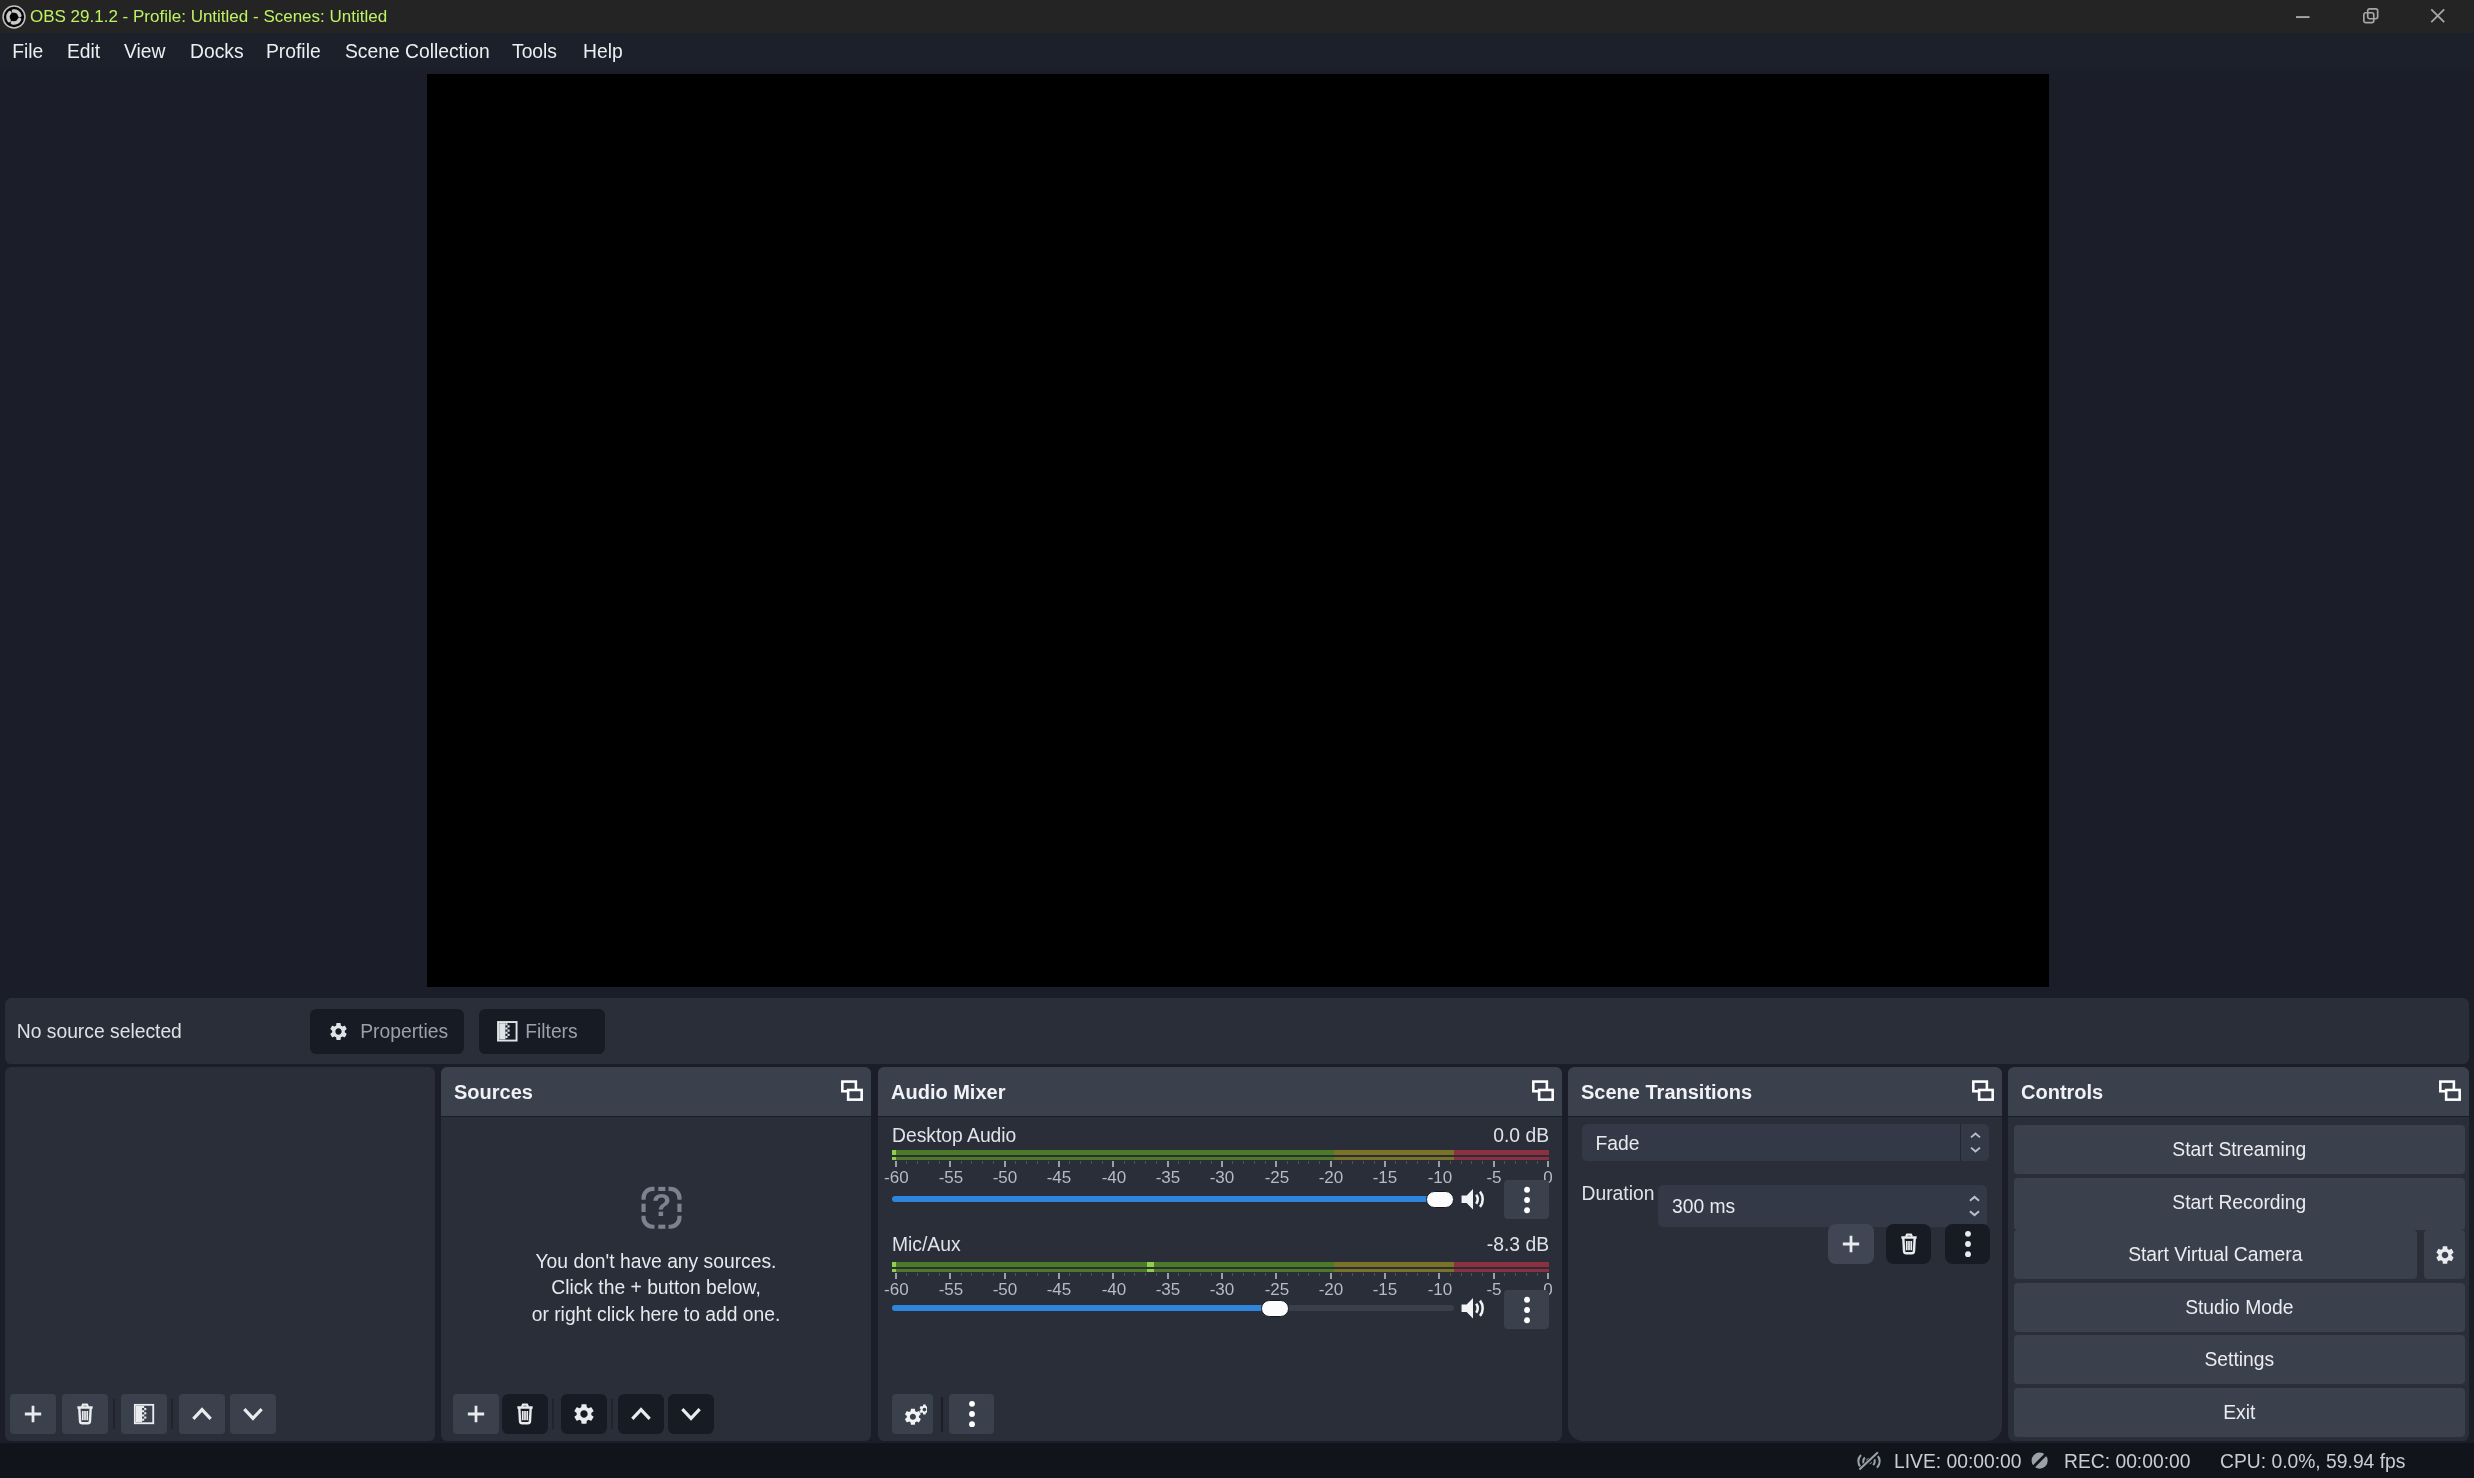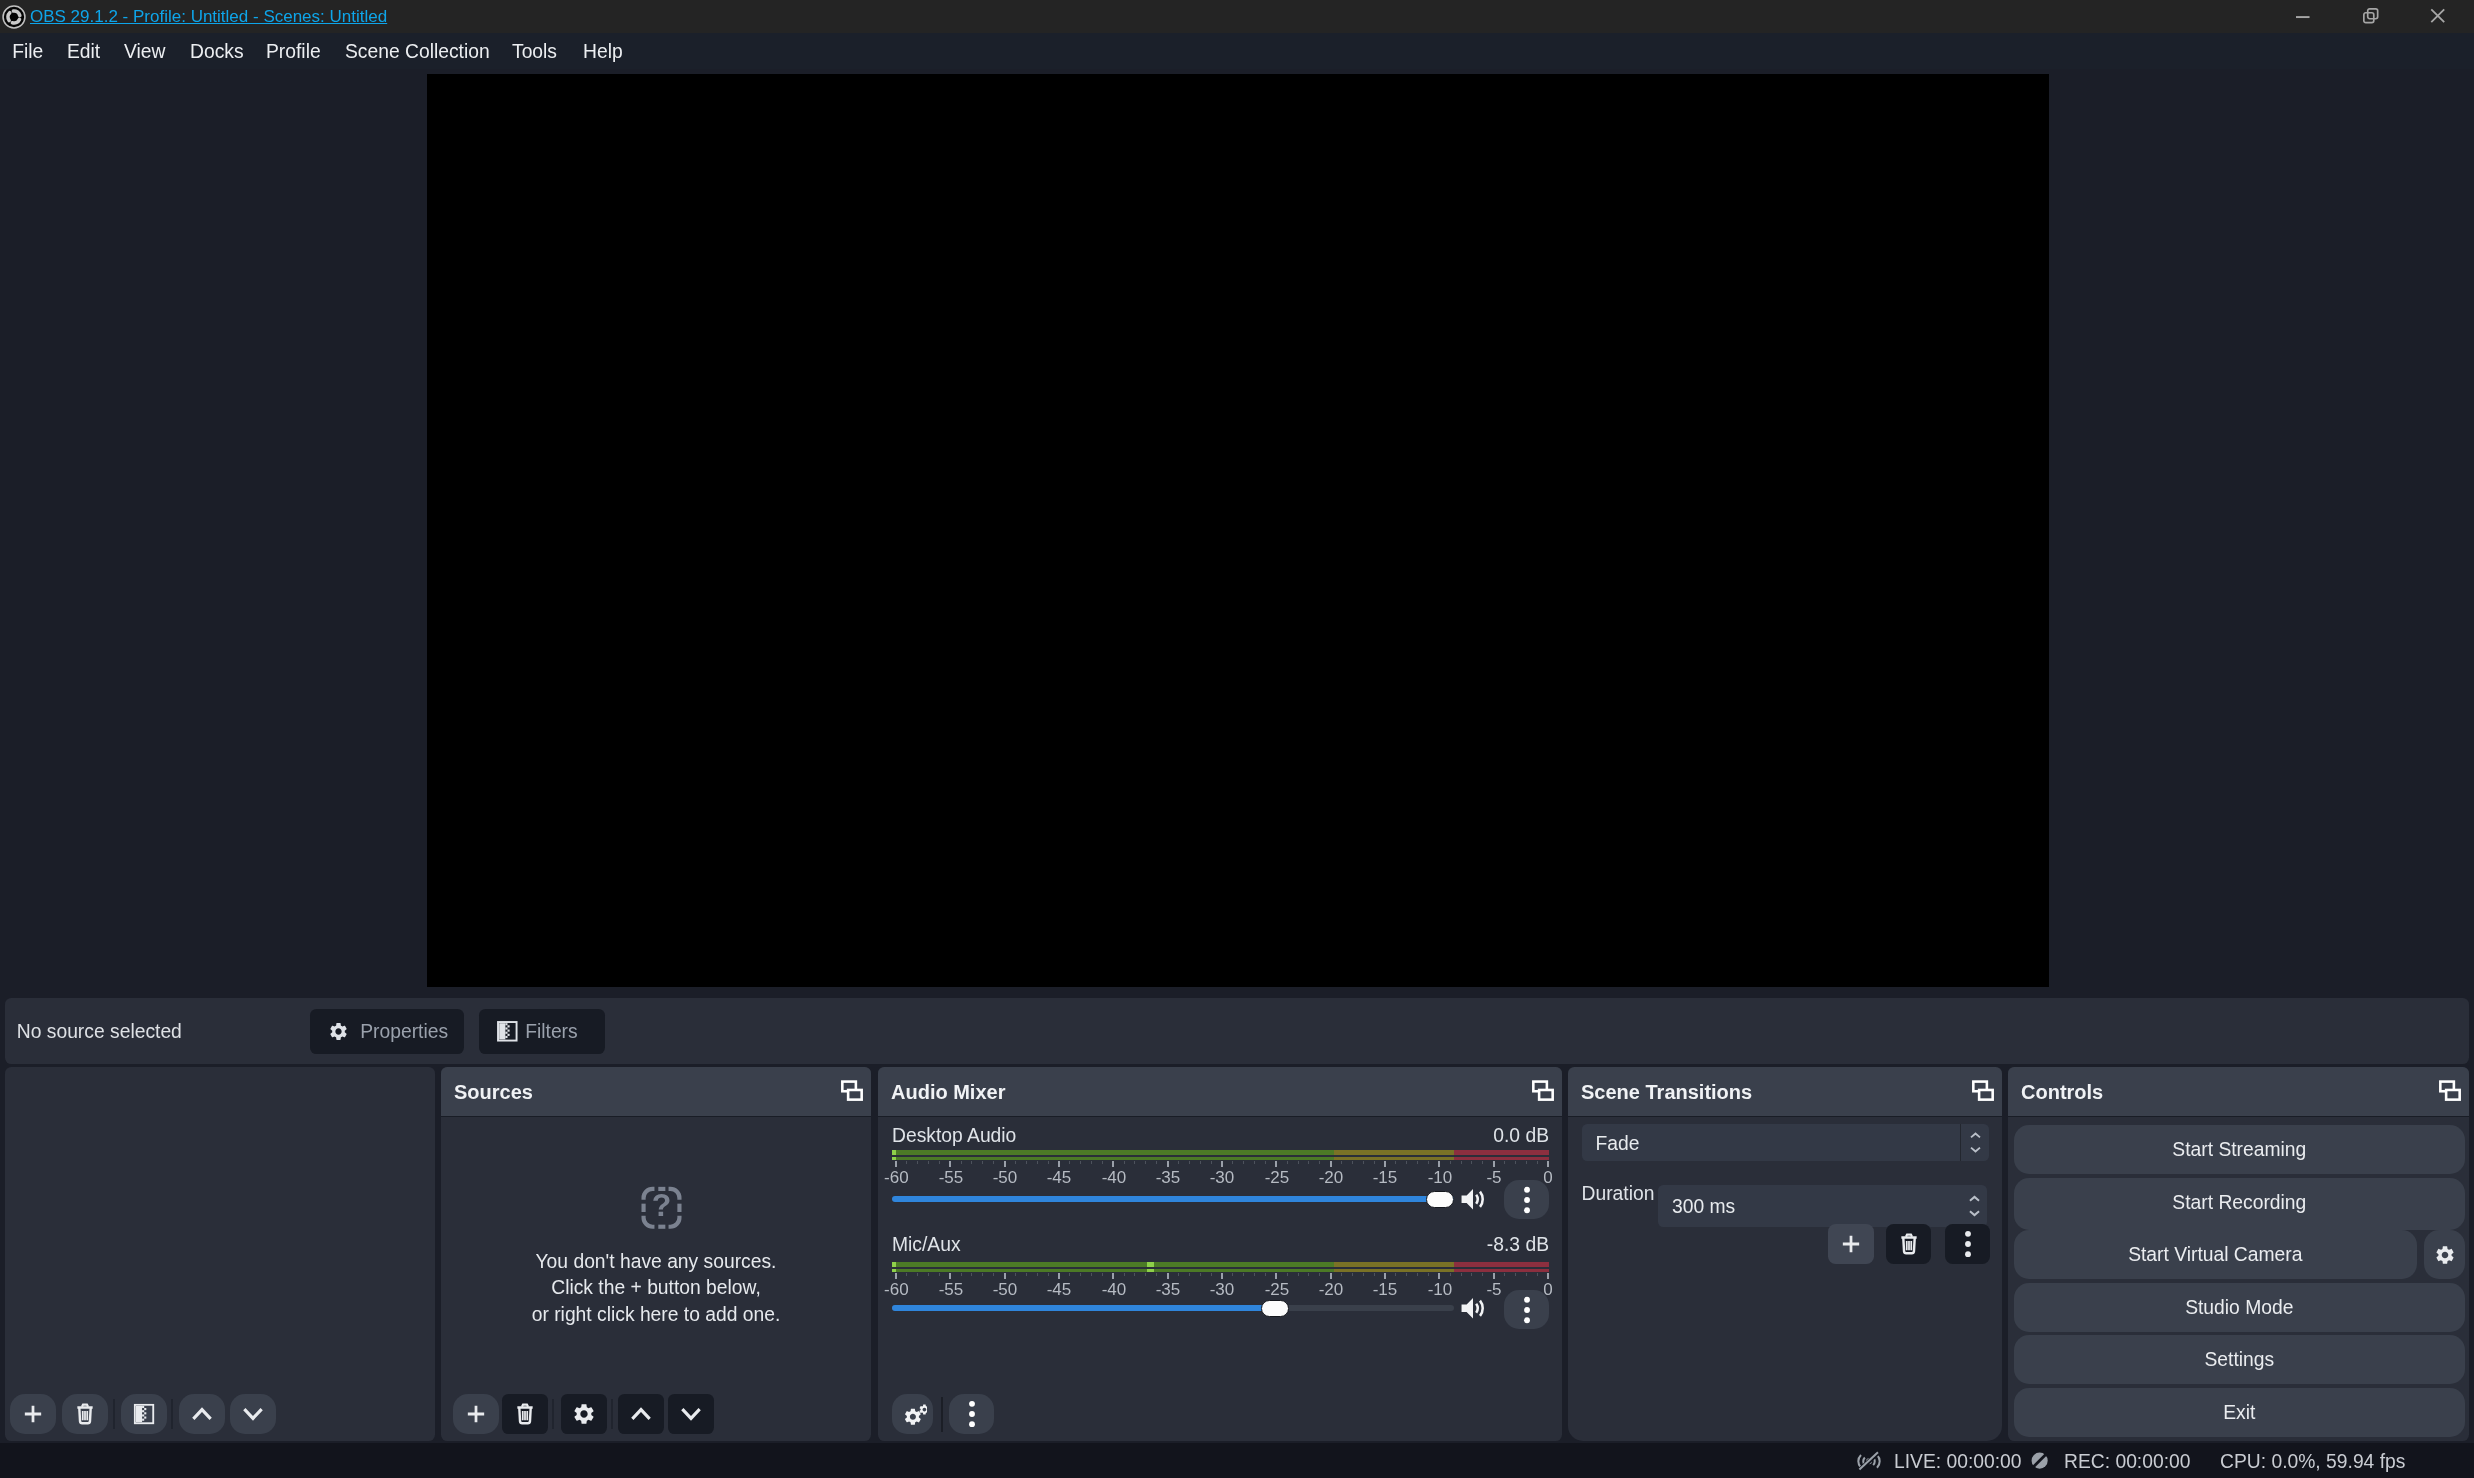--- a/index.html
+++ b/index.html
@@ -1,28 +1,28 @@
 <!DOCTYPE html>
 <html style="font-size:10.3px"><head>
 <meta charset="utf-8">
 <style>
   html,body{margin:0;padding:0;}
   body{width:2475px;height:1479px;background:#1b1e28;font-family:"Liberation Sans",sans-serif;overflow:hidden;position:relative;}
   .abs{position:absolute;}
   .titlebar{left:0;top:0;width:2475px;height:33px;background:#242424;}
-  .title-text{left:30px;top:0;height:33px;line-height:34px;font-size:17px;color:#0ea5e9;text-decoration:underline;}
+  .title-text{left:30px;top:0;height:33px;line-height:34px;font-size:17px;color:#bef264;}
   .menubar{left:0;top:33px;width:2475px;height:36px;background:#1b202a;}
   .menubar span{position:absolute;top:0;height:36px;line-height:37px;font-size:19.3px;color:#eceef1;}
   .canvas{left:427px;top:74px;width:1622px;height:913px;background:#000;}
   .toolbar{left:5.2px;top:998px;width:2464px;height:66px;background:#2a2e39;border-radius:6.4px;}
   .dock{top:1067px;height:374px;background:#2a2e39;border-radius:6.4px;}
   .dock-header{left:0;top:0;width:100%;height:50px;background:#3a404c;border-radius:6.4px 6.4px 0 0;border-bottom:1.9px solid #191d26;box-sizing:border-box;}
   .dock-title{position:absolute;left:13px;top:0;height:48px;line-height:50px;font-size:20px;font-weight:bold;color:#f0f2f5;}
   .btn-dark{background:#171b24;border-radius:6.4px;}
-  .btn-light{background:#3a404c;border-radius:15px;}
+  .btn-light{background:#3a404c;border-radius:4px;}
   .sep{width:1.9px;background:#20242e;}
   .ico{position:absolute;left:50%;top:50%;transform:translate(-50%,-50%);}
   .statusbar{left:0;top:1443px;width:2475px;height:35px;background:#12141c;}
   .tl{position:absolute;width:52px;text-align:center;font-size:17px;color:#b6bbc3;}
   .mixlab{font-size:19.3px;line-height:28px;color:#dfe3e8;}
   .cbtn{font-size:19.3px;color:#eaecef;text-align:center;line-height:50px;}
   .statusbar span{position:absolute;top:0;height:35px;line-height:37px;font-size:19.3px;color:#c9ccd2;text-align:center;}
 </style>
 </head>
 <body>

